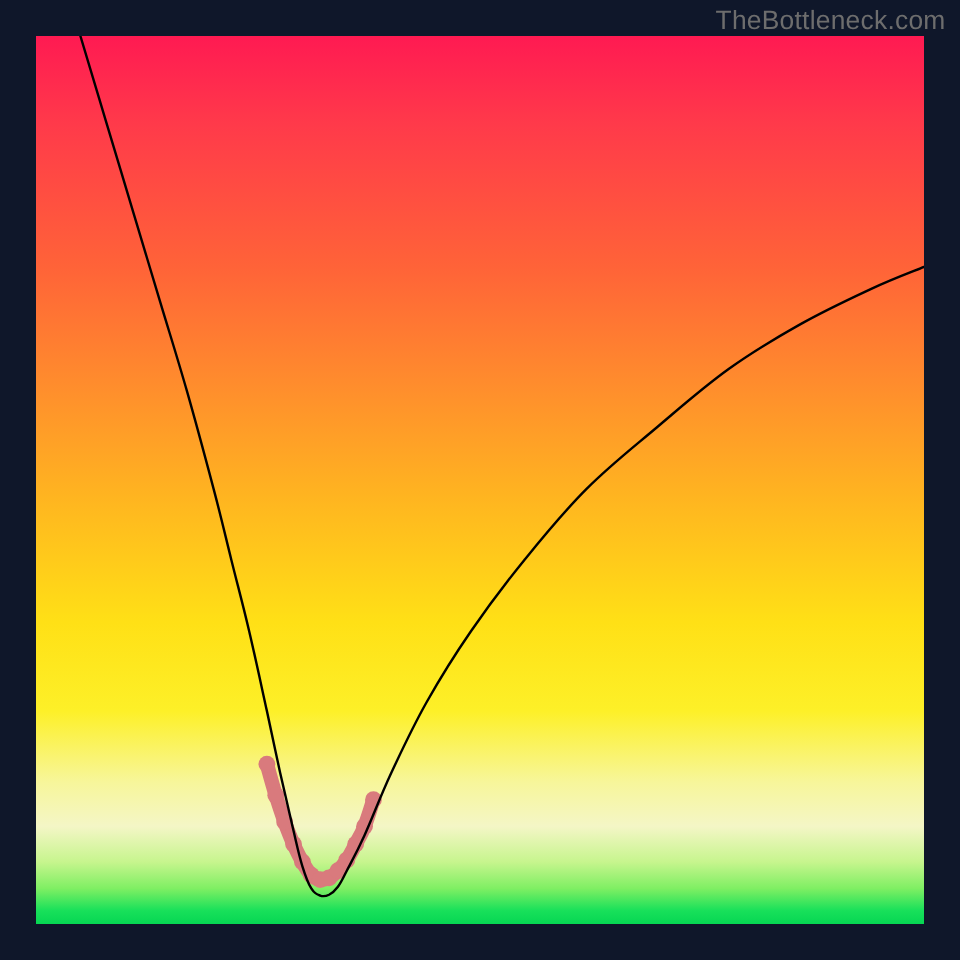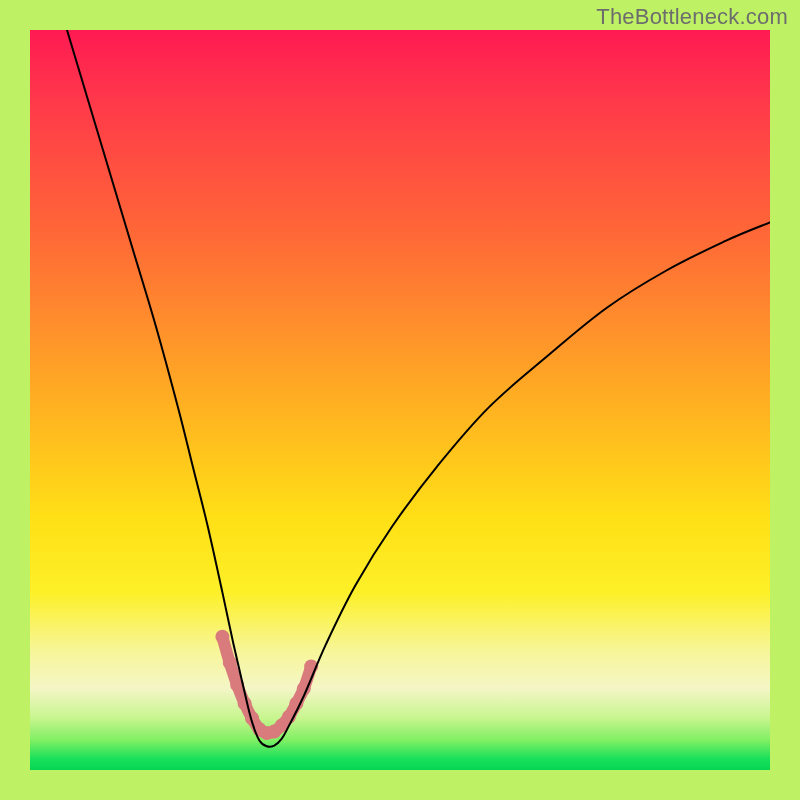--- a/index.html
+++ b/index.html
@@ -8,21 +8,21 @@
     width: 800px;
     height: 800px;
     background: #000;
     overflow: hidden;
     font-family: Arial, Helvetica, sans-serif;
   }
   .stage {
     position: relative;
     width: 800px;
     height: 800px;
-    background: #bef264;
+    background: #0f172a;
     text-align: center;
   }
   .attribution {
     position: absolute;
     top: 4px;
     right: 12px;
     color: #6d6d6d;
     font-size: 22px;
     letter-spacing: 0.2px;
     font-weight: 400;

